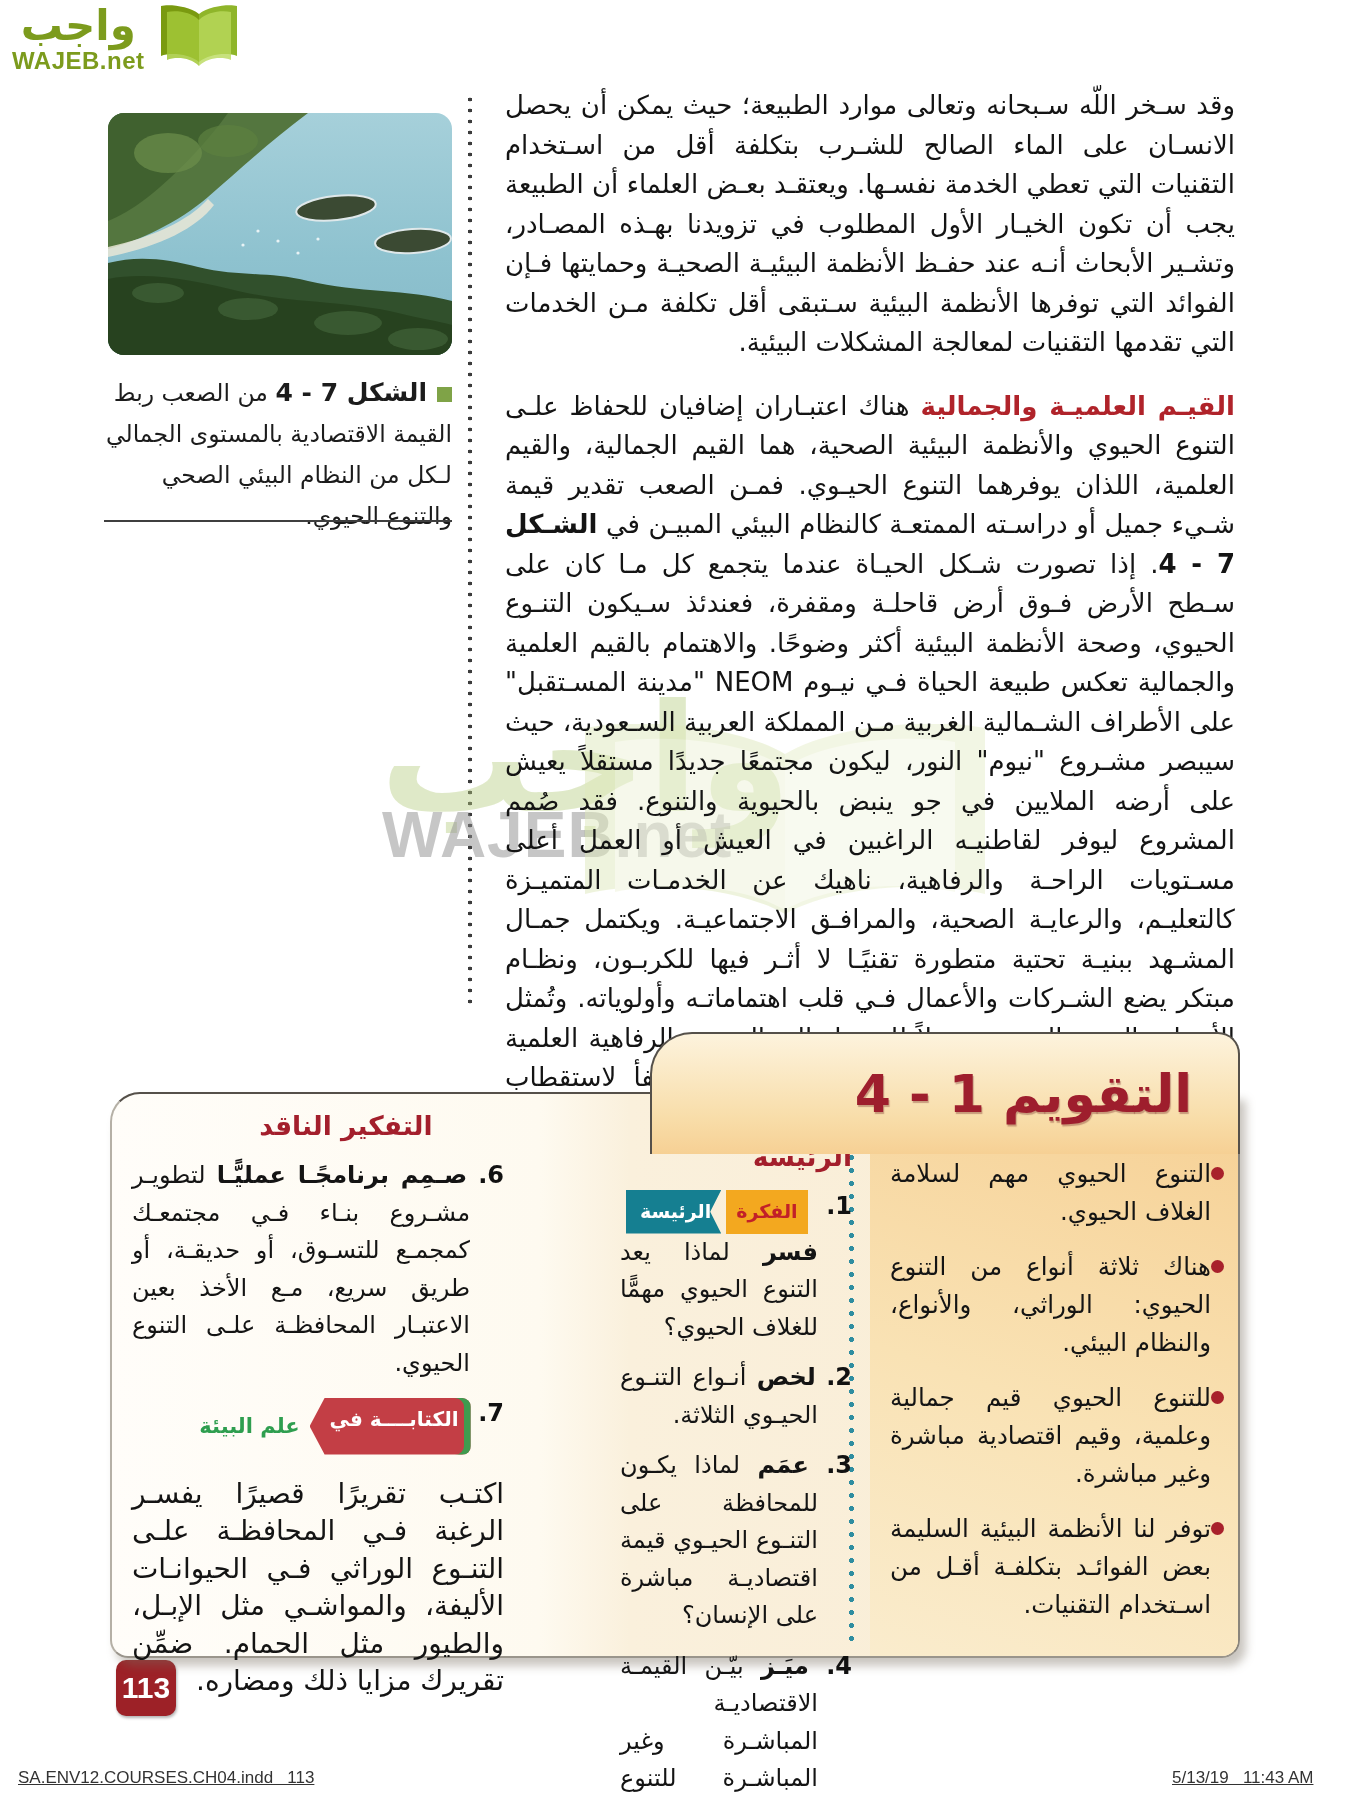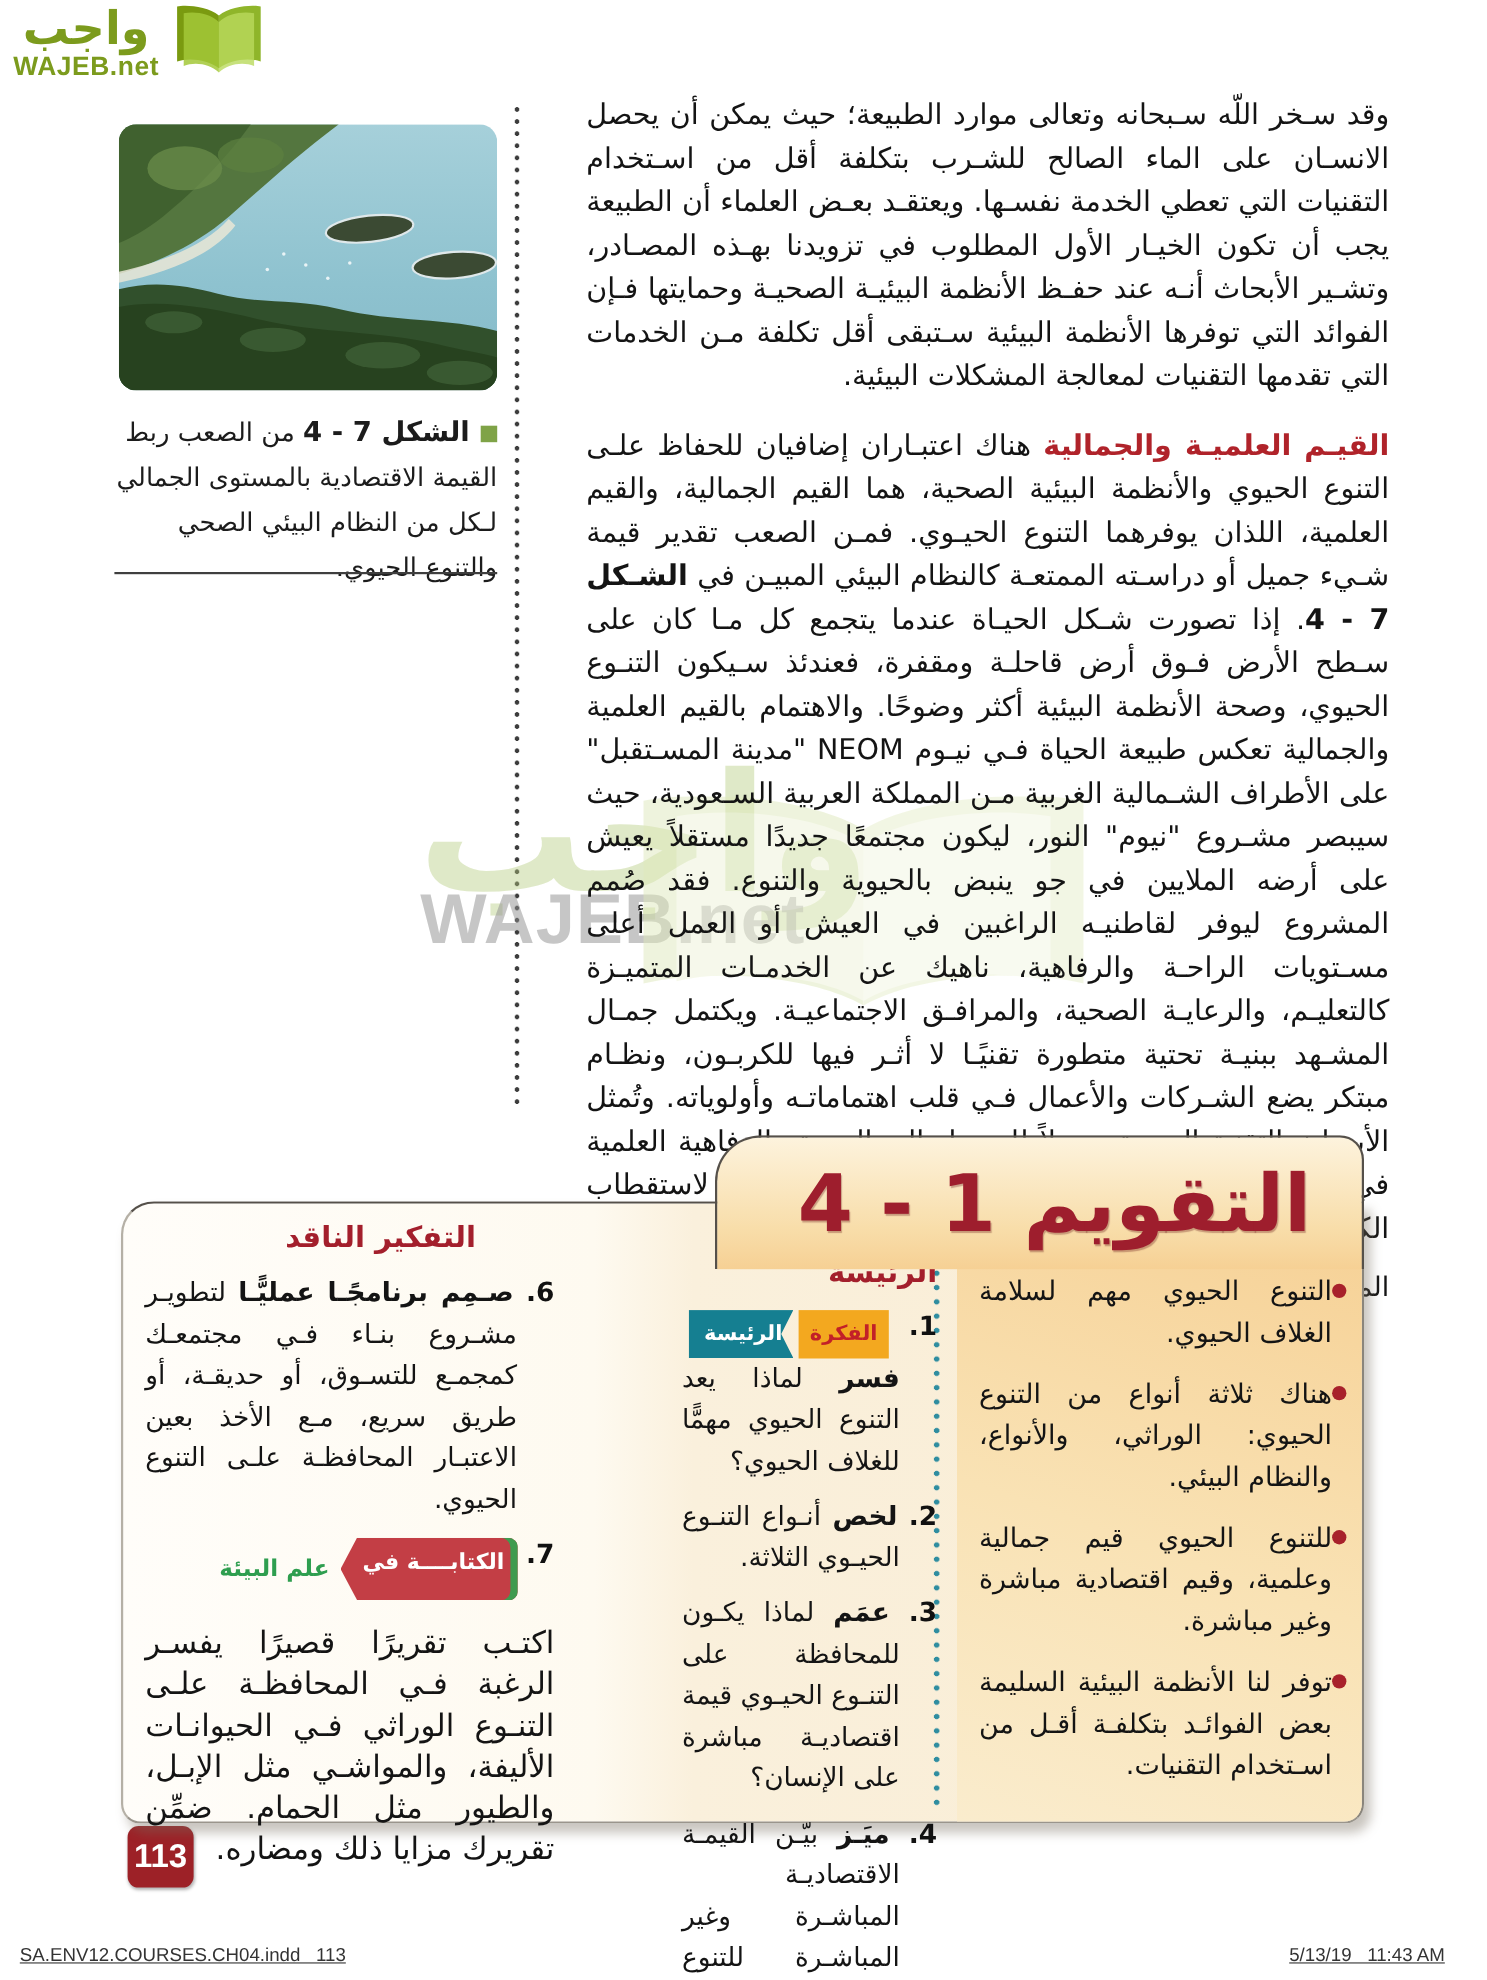--- a/index.html
+++ b/index.html
@@ -24,39 +24,39 @@
   .caption-rule{left:104px;top:520px;width:348px;height:0;border-top:2px solid #3f3f3f;}
 
   
   .vdots-black{left:468px;top:94px;width:4px;height:914px;
     background-image:radial-gradient(circle 2px,#3c3c3c 1.9px,transparent 2.1px);
     background-size:4px 11px;background-repeat:repeat-y;}
   .vdots-teal{width:5px;background-image:radial-gradient(circle 2.6px,#2f8da0 2.4px,transparent 2.7px);
     background-size:5px 13px;background-repeat:repeat-y;}
 
   
-  .main-col{left:505px;top:86px;width:730px;z-index:2;margin-left:28px;}
+  .main-col{left:505px;top:86px;width:730px;z-index:2;}
   .main-col p{margin:0;font-size:26px;line-height:39.5px;text-align:justify;}
   .p2{margin-top:24px !important;}
   .lead-red{color:#b0232a;font-weight:bold;}
   .source-line{margin-top:18px;font-size:24.5px;text-align:right;padding-left:28px;}
   .source-line .red{color:#b0232a;}
 
   
   .watermark{left:370px;top:690px;width:660px;height:250px;z-index:0;pointer-events:none;}
   .wm-ar{position:absolute;left:10px;top:-18px;font-size:150px;font-weight:bold;color:#b5cc7e;opacity:.42;}
   .wm-en{position:absolute;left:12px;top:108px;font-size:64px;font-weight:bold;color:#8f8f8f;opacity:.5;font-family:"Liberation Sans",sans-serif;letter-spacing:1px;}
   .wm-book{position:absolute;left:185px;top:34px;opacity:.5;}
 
   
   .tab{left:650px;top:1032px;width:590px;height:122px;z-index:3;
     background:linear-gradient(180deg,#fdf3dd 0%,#f8dda9 70%,#f6d094 100%);
     border:2px solid #55504a;border-bottom:none;border-radius:42px 22px 0 0;
     display:flex;align-items:center;padding-right:46px;box-sizing:border-box;}
-  .tab-title{font-size:72px;font-weight:800;color:#9e1e2d;text-shadow:1px 2px 1px rgba(110,30,30,.35);}
+  .tab-title{font-size:52px;font-weight:800;color:#9e1e2d;text-shadow:1px 2px 1px rgba(110,30,30,.35);}
 
   .box{left:110px;top:1092px;width:1130px;height:566px;z-index:2;box-sizing:border-box;
     background:linear-gradient(90deg,#fffdf9 0%,#fefaf0 38%,#faf0dc 46%,#f9ecd3 100%);
     border:2px solid;border-color:#55504a #8a857c #9a958c #b5b0a6;
     border-radius:30px 2px 18px 18px;
     box-shadow:6px 8px 10px rgba(120,110,95,.4);}
   .summary-bg{position:absolute;right:0;top:0;width:368px;height:100%;
     background:linear-gradient(200deg,#f6d094 0%,#f9e2b4 55%,#faeccd 100%);
     border-radius:0 0 16px 0;}
   .box .vdots-teal{position:absolute;right:384px;top:18px;bottom:14px;}

